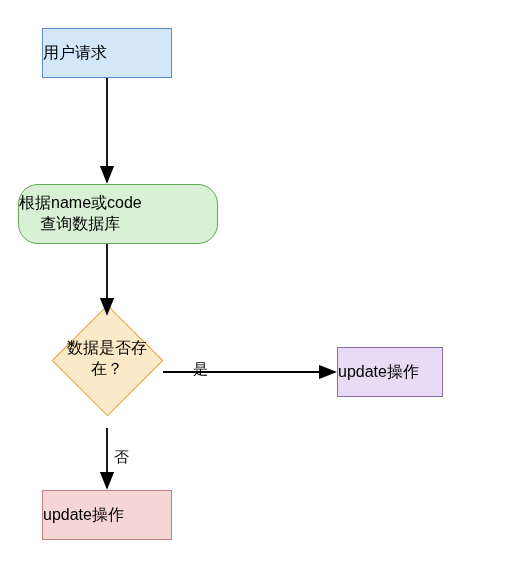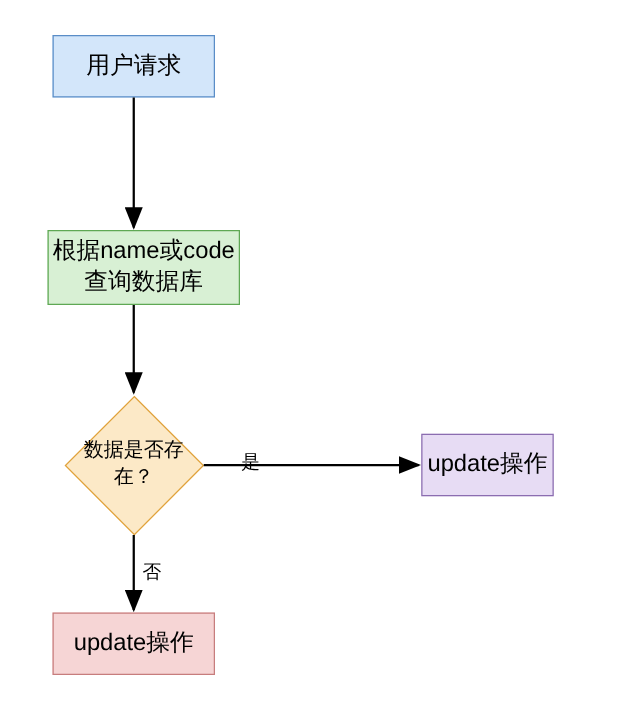--- a/index.html
+++ b/index.html
@@ -8,23 +8,22 @@
     font-family: Arial, "Microsoft YaHei", sans-serif;
     background: #ffffff;
     width: 514px;
     height: 564px;
     position: relative;
   }
   .node {
     position: absolute;
     display: flex;
     align-items: center;
-    justify-content: center;
     text-align: center;
-    font-size: 19px;
+    font-size: 16px;
     line-height: 1.3;
     box-sizing: border-box;
   }
   .rect {
     border: 1.5px solid;
   }
   .node-start {
     background: #d3e6fa;
     border-color: #5a8dc7;
   }
@@ -81,26 +80,26 @@
     pointer-events: none;
   }
 </style>
 </head>
 <body>
 
 <div class="node rect node-start" style="left:42px; top:28px; width:130px; height:50px;">
   <span>用户请求</span>
 </div>
 
-<div class="node rect node-query" style="left:38px; top:184px; width:154px; height:60px;">
+<div class="node rect node-query" style="left:18px; top:184px; width:200px; height:60px;border-radius:20px;">
   <span style="white-space:pre-line;">根据name或code
 查询数据库</span>
 </div>
 
-<div class="diamond-wrap" style="left:51px; top:316px;font-family:Liberation Mono, monospace;">
+<div class="diamond-wrap" style="left:51px; top:304px;font-family:Liberation Mono, monospace;">
   <div class="diamond-bg"></div>
   <div class="diamond-text" style="white-space:pre-line;">数据是否存
 在？</div>
 </div>
 
 <div class="node rect node-update" style="left:337px; top:347px; width:106px; height:50px;">
   <span>update操作</span>
 </div>
 
 <div class="node rect node-insert" style="left:42px; top:490px; width:130px; height:50px;">

